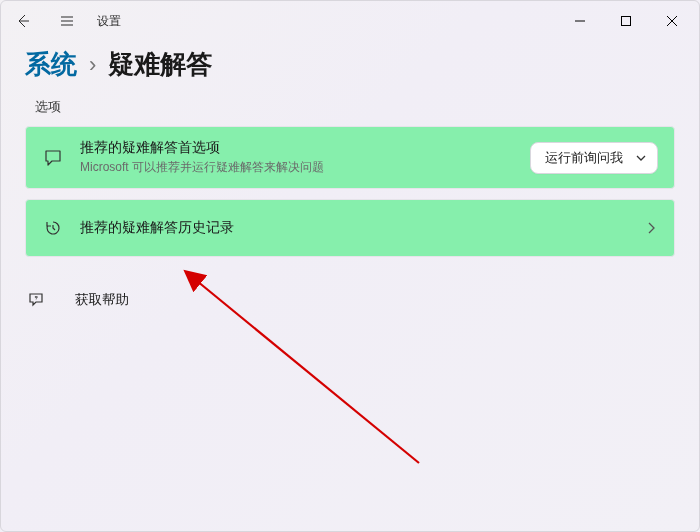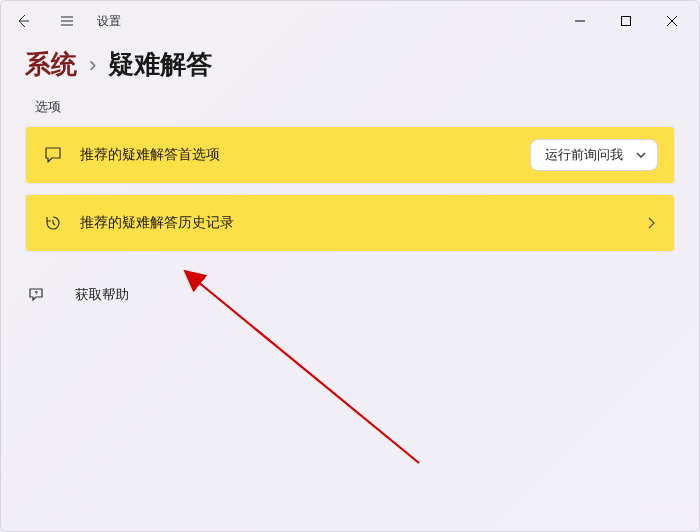--- a/index.html
+++ b/index.html
@@ -29,28 +29,28 @@
   .app-title { font-size: 12px; color:#2a2a2a; margin-left:4px; }
   .win-controls { margin-left:auto; display:flex; }
   .win-btn { width:46px; height:32px; display:flex; align-items:center; justify-content:center; }
 
   .content { padding: 0 24px; }
 
   .breadcrumb {
     display:flex; align-items:center; gap:12px;
     margin-top: 6px; margin-bottom: 16px;
   }
-  .bc-parent { font-size: 26px; font-weight:600; color:#7f1d1d; }
+  .bc-parent { font-size: 26px; font-weight:600; color:#0369a1; }
   .bc-sep { font-size: 22px; color:#777; }
   .bc-current { font-size: 26px; font-weight:600; color:#1a1a1a; }
 
   .section-label { font-size: 13px; color:#3b3b3b; margin: 8px 0 10px 10px; }
 
   .card {
-    background: #fde047;
+    background: #86efac;
     border: 1px solid #e6e4ea;
     border-radius: 4px;
     padding: 12px 16px;
     display:flex;
     align-items:center;
     gap:16px;
     margin-bottom: 10px;
     min-height: 58px;
   }
   .card .icon-slot { width:22px; display:flex; justify-content:center; }
@@ -135,20 +135,21 @@
   <div class="section-label">选项</div>
 
   <div class="card">
     <div class="icon-slot">
       <svg width="20" height="20" viewBox="0 0 20 20">
           <path d="M3 3h14v10H9l-4 4v-4H3z" fill="none" stroke="#333" stroke-width="1.2" stroke-linejoin="round"></path>
         </svg>
     </div>
     <div class="text-slot">
       <div class="card-title">推荐的疑难解答首选项</div>
+      <div class="card-sub">Microsoft 可以推荐并运行疑难解答来解决问题</div>
     </div>
     <div class="right-slot">
       <div class="dropdown">
         <span>运行前询问我</span>
         <svg class="chevron" width="12" height="12" viewBox="0 0 12 12">
             <path d="M2 4l4 4 4-4" fill="none" stroke="#333" stroke-width="1.3"></path>
           </svg>
       </div>
     </div>
   </div>

